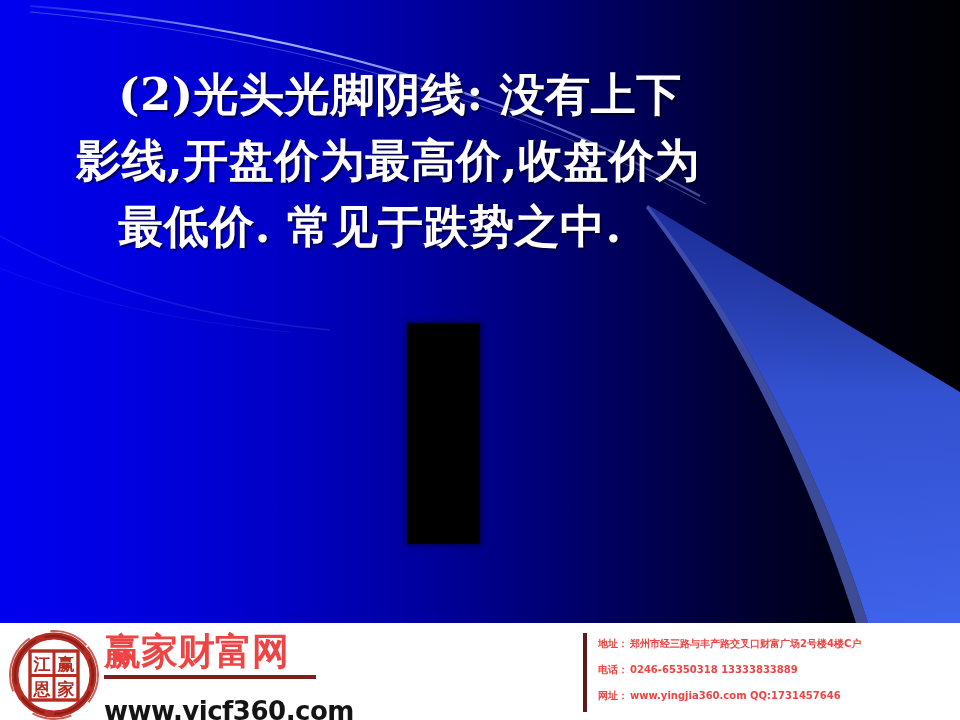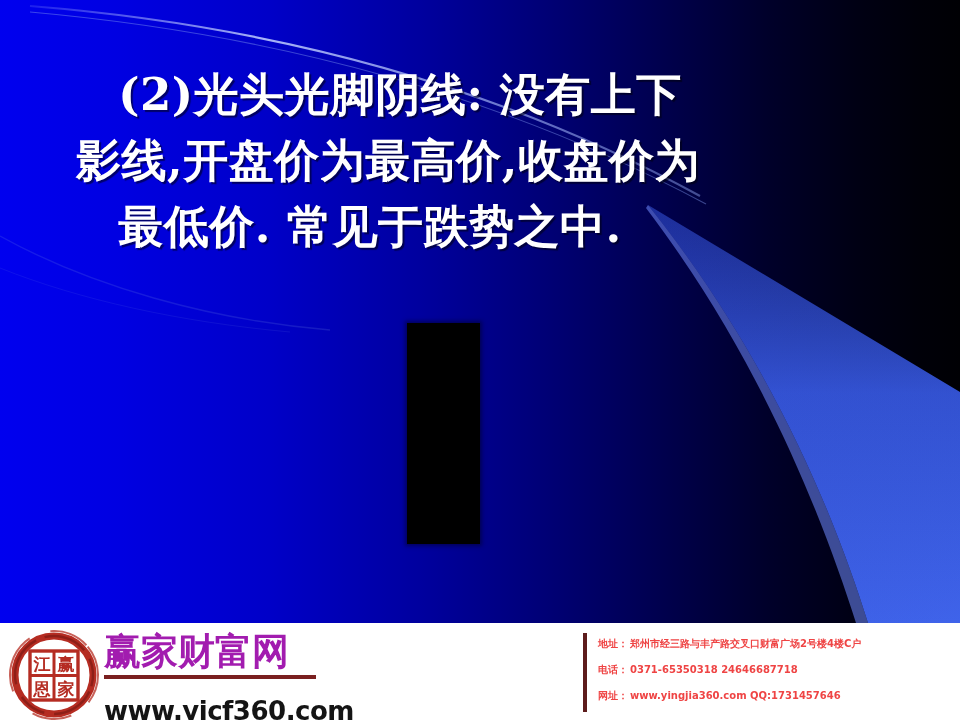--- a/index.html
+++ b/index.html
@@ -111,21 +111,21 @@
     position: absolute;
     left: 98px;
     top: 4px;
     width: 218px;
   }
   #brand-name {
     font-family: "DejaVu Sans", "Liberation Sans", sans-serif;
     font-weight: bold;
     font-size: 37px;
     line-height: 42px;
-    color: #a21caf;
+    color: #ef4444;
     letter-spacing: 0px;
     white-space: nowrap;
   }
   #brand-rule {
     margin-top: 2px;
     width: 212px;
     height: 4px;
     background: #7a2020;
   }
   #brand-url {
@@ -247,21 +247,21 @@
       </div>
     </div>
 
     <div id="divider"></div>
 
     <div id="contact">
       <div class="contact-row">
         <span class="lbl">地址：</span><span>郑州市经三路与丰产路交叉口财富广场2号楼4楼C户</span>
       </div>
       <div class="contact-row">
-        <span class="lbl">电话：</span><span>0371-65350318  24646687718</span>
+        <span class="lbl">电话：</span><span>0246-65350318  13333833889</span>
       </div>
       <div class="contact-row">
         <span class="lbl">网址：</span><span>www.yingjia360.com  QQ:1731457646</span>
       </div>
     </div>
 
   </div>
 </div>
 
 </body></html>

